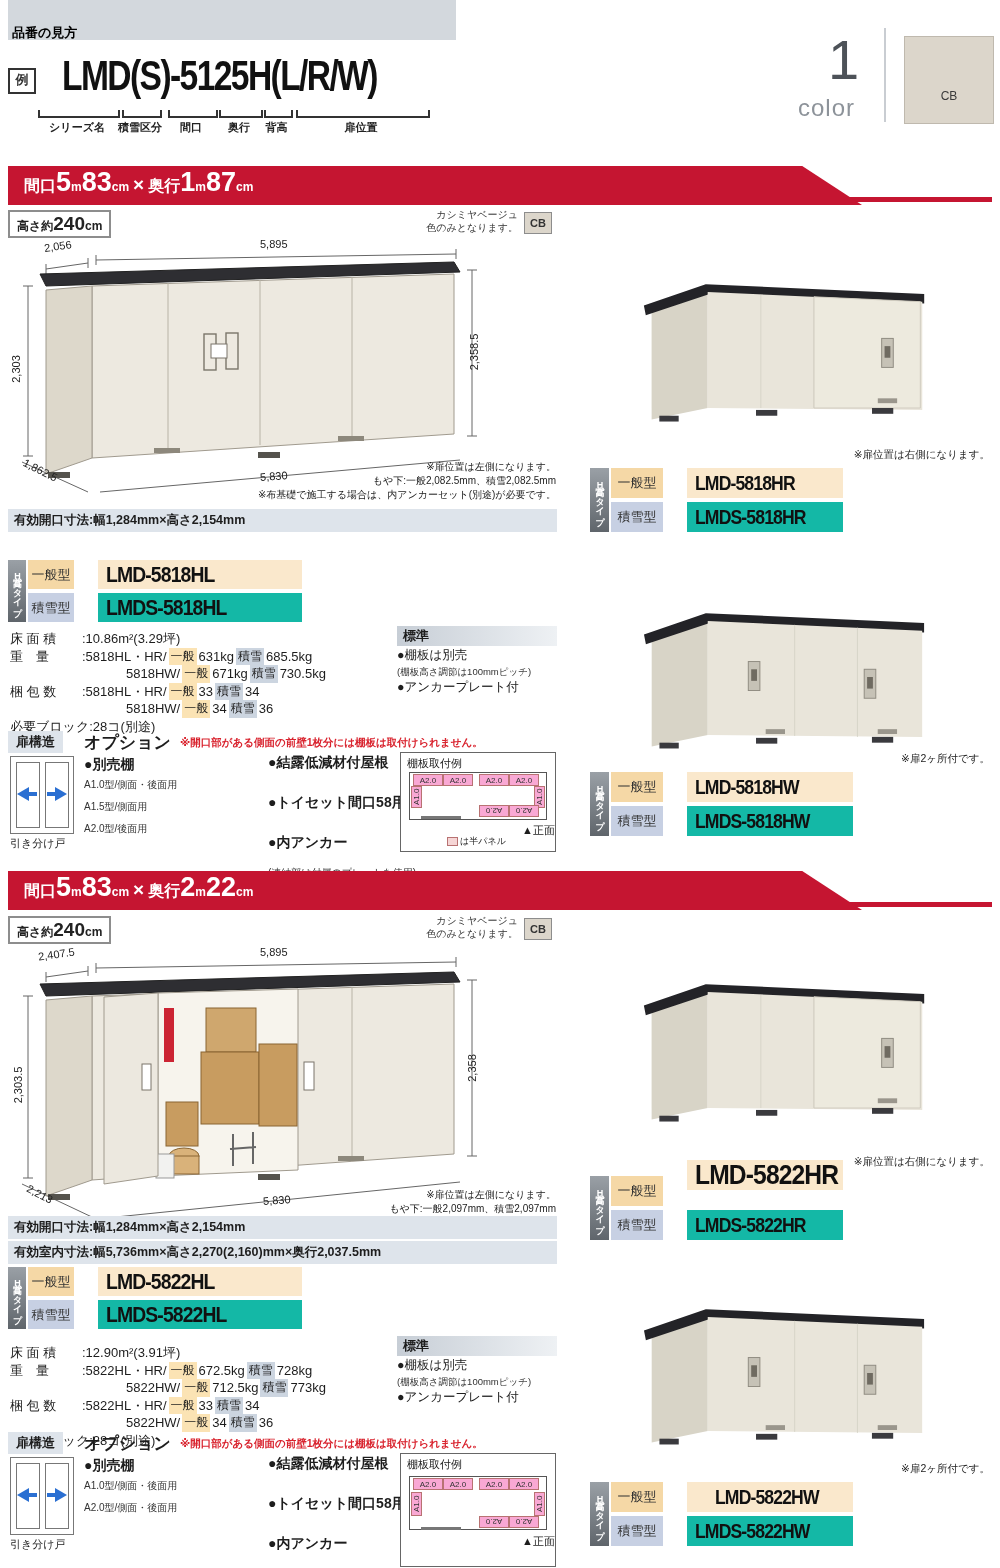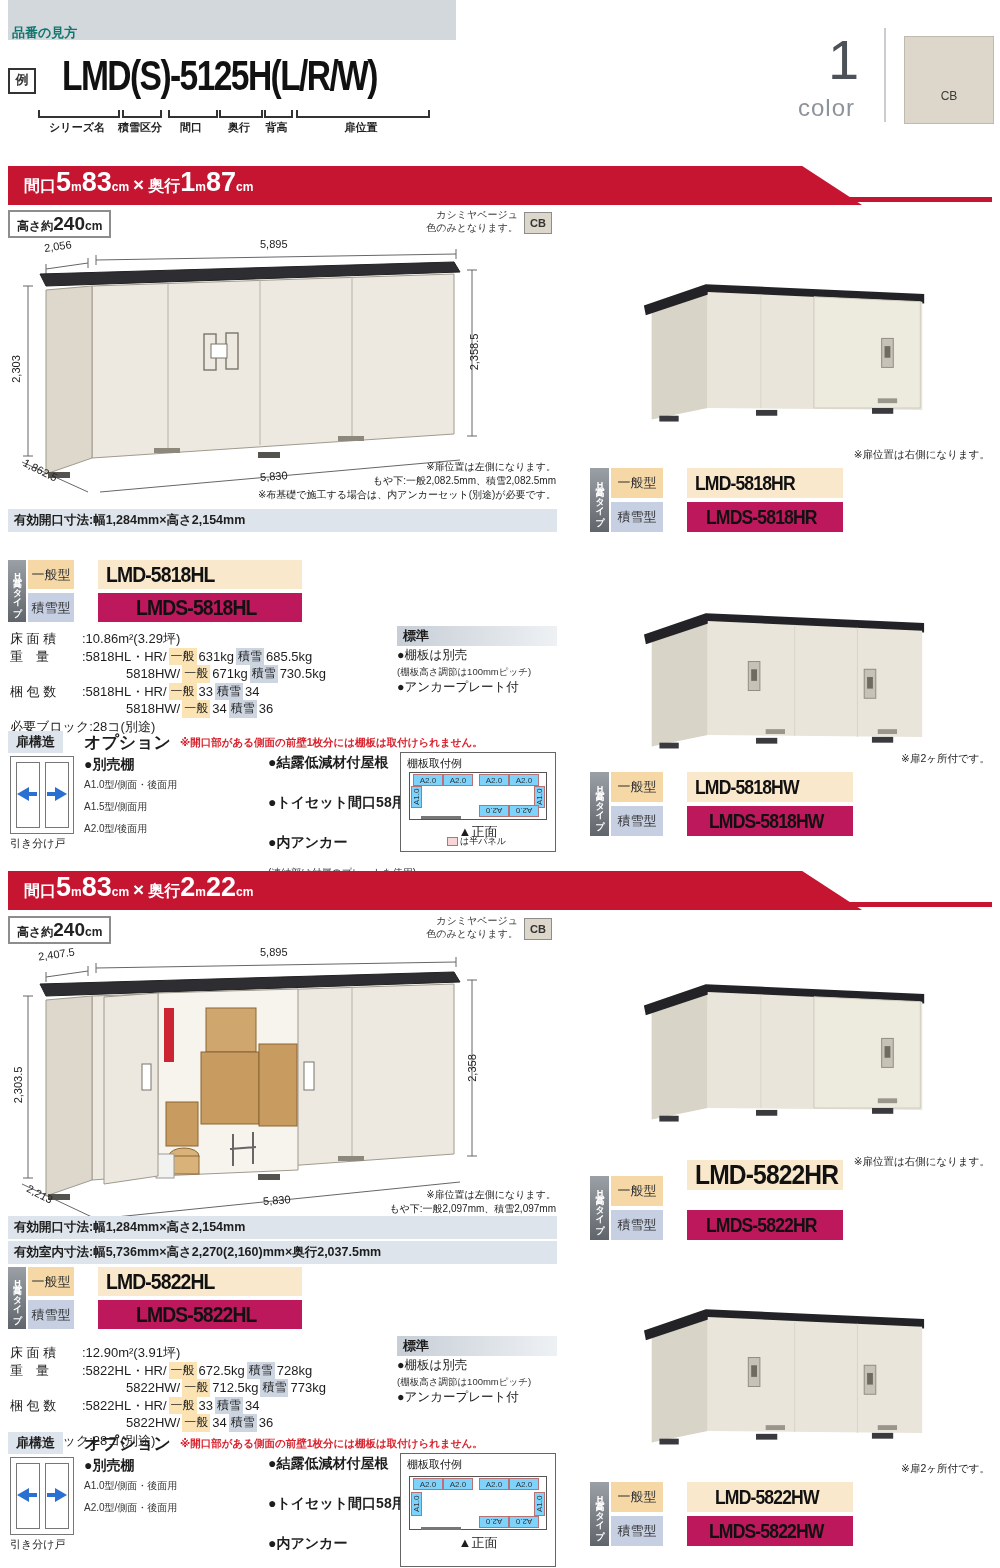--- a/index.html
+++ b/index.html
@@ -2,21 +2,21 @@
 <html><head>
 <meta charset="utf-8">
 <style>
   html,body{margin:0;padding:0;background:#fff;}
   .page{position:relative;width:1000px;height:1568px;overflow:hidden;background:#fff;
         font-family:"Liberation Sans","DejaVu Sans",sans-serif;color:#222;}
   .abs{position:absolute;}
 
   
   .hdr-bar{background:#d3d8dd;}
-  .hdr-lead{font-size:13px;font-weight:bold;color:#0f766e;}
+  .hdr-lead{font-size:13px;font-weight:bold;color:#000000;}
   .ex-box{border:2px solid #333;font-size:13px;font-weight:bold;text-align:center;line-height:20px;color:#333;}
   .h-code{font-size:42px;font-weight:bold;letter-spacing:-2px;white-space:nowrap;
           transform:scaleX(.8);transform-origin:left top;color:#111;}
   .bk{border-left:2px solid #333;border-right:2px solid #333;border-bottom:2px solid #333;height:6px;}
   .bk-lb{font-size:11px;font-weight:bold;text-align:center;color:#222;white-space:nowrap;}
   .one{font-size:56px;color:#4d5258;line-height:1;}
   .one-word{font-size:24px;color:#8d939a;letter-spacing:1px;}
   .vr{width:2px;background:#c9cdd2;}
   .swatch{background:#dcd6cb;border:1px solid #bfb9ae;}
   .swatch-lb{font-size:12px;color:#3a3a3a;text-align:center;}
@@ -48,21 +48,21 @@
   
   .mtab{background:linear-gradient(#9aa0a6,#5f656b);color:#fff;writing-mode:vertical-rl;
         text-orientation:upright;font-size:9px;letter-spacing:0;display:flex;
         align-items:center;justify-content:center;font-weight:bold;}
   .mchip{display:flex;align-items:center;justify-content:center;font-size:13px;color:#333;}
   .chip-g{background:#f5d8a6;}
   .chip-s{background:#c7d0e3;}
   .mcode{display:flex;align-items:center;padding-left:8px;font-weight:bold;color:#111;
          white-space:nowrap;margin-left:24px;}
   .code-g{background:#fae8cc;}
-  .code-s{background:#be185d;justify-content:center;}
+  .code-s{background:#14b8a6;}
   .mcode span{display:inline-block;transform:scaleX(.88);transform-origin:left center;letter-spacing:-1px;}
 
   
   .specs{font-size:13px;color:#1d1d1d;line-height:17.5px;white-space:nowrap;}
   .srow{display:flex;}
   .slb{display:inline-block;width:72px;}
   .badge{font-size:12px;padding:0 2px;margin:0 2px;}
   .badge-g{background:#fbe3b4;}
   .badge-s{background:#ccd5e0;}
   .ind{margin-left:116px;}
@@ -86,25 +86,25 @@
   .dcap{font-size:11px;color:#1d1d1d;white-space:nowrap;}
 
   .o-title{font-size:14px;font-weight:bold;color:#1d1d1d;white-space:nowrap;}
   .o-sub{font-size:10px;color:#333;white-space:nowrap;}
   .o-item{font-size:14px;font-weight:bold;color:#1d1d1d;white-space:nowrap;}
   .o-note{font-size:10px;color:#333;white-space:nowrap;}
 
   .shelfbox{border:1px solid #666;background:#fff;}
   .sh-title{font-size:11px;color:#1d1d1d;}
   .sh-wall{position:absolute;border:1px solid #555;}
-  .sh-cell{position:absolute;background:#7dd3fc;border:1px solid #b87272;font-size:8px;
+  .sh-cell{position:absolute;background:#f9a8d4;border:1px solid #b87272;font-size:8px;
            color:#333;display:flex;align-items:center;justify-content:center;}
   .rot180{transform:rotate(180deg);}
   .rot90{writing-mode:vertical-rl;text-orientation:mixed;transform:rotate(180deg);}
-  .sh-cap{font-size:13px;color:#1d1d1d;text-align:center;}
+  .sh-cap{font-size:11px;color:#1d1d1d;text-align:right;}
   .sh-leg{font-size:9px;color:#1d1d1d;display:flex;align-items:center;gap:2px;}
   .leg-sw{width:9px;height:7px;background:#f6d6d6;border:1px solid #b87272;display:inline-block;}
 
   .pnote{font-size:10.5px;color:#222;text-align:right;white-space:nowrap;}
 </style>
 </head>
 <body>
 
 <div class="page">
 

